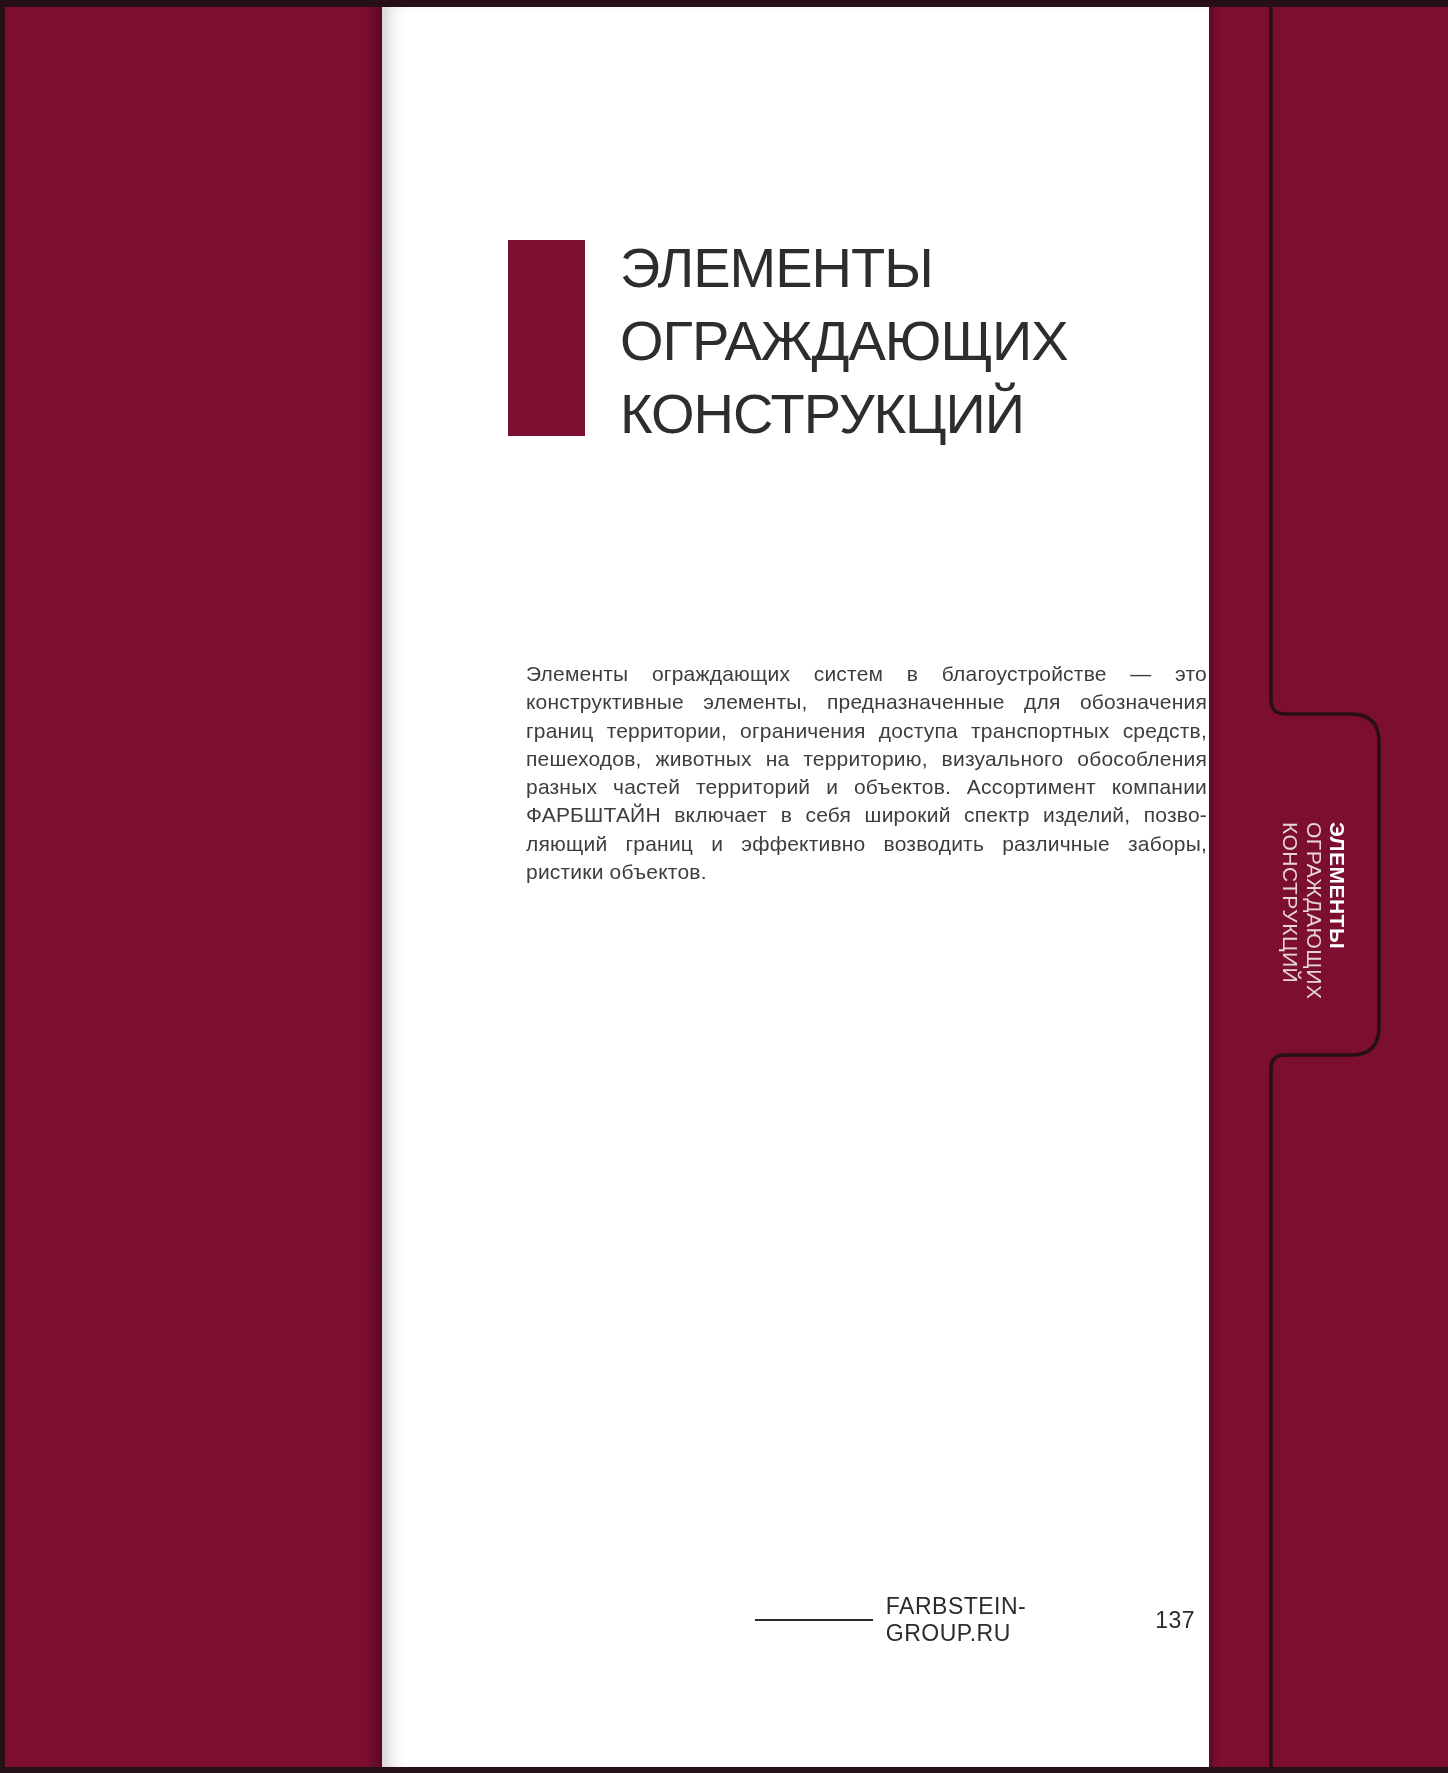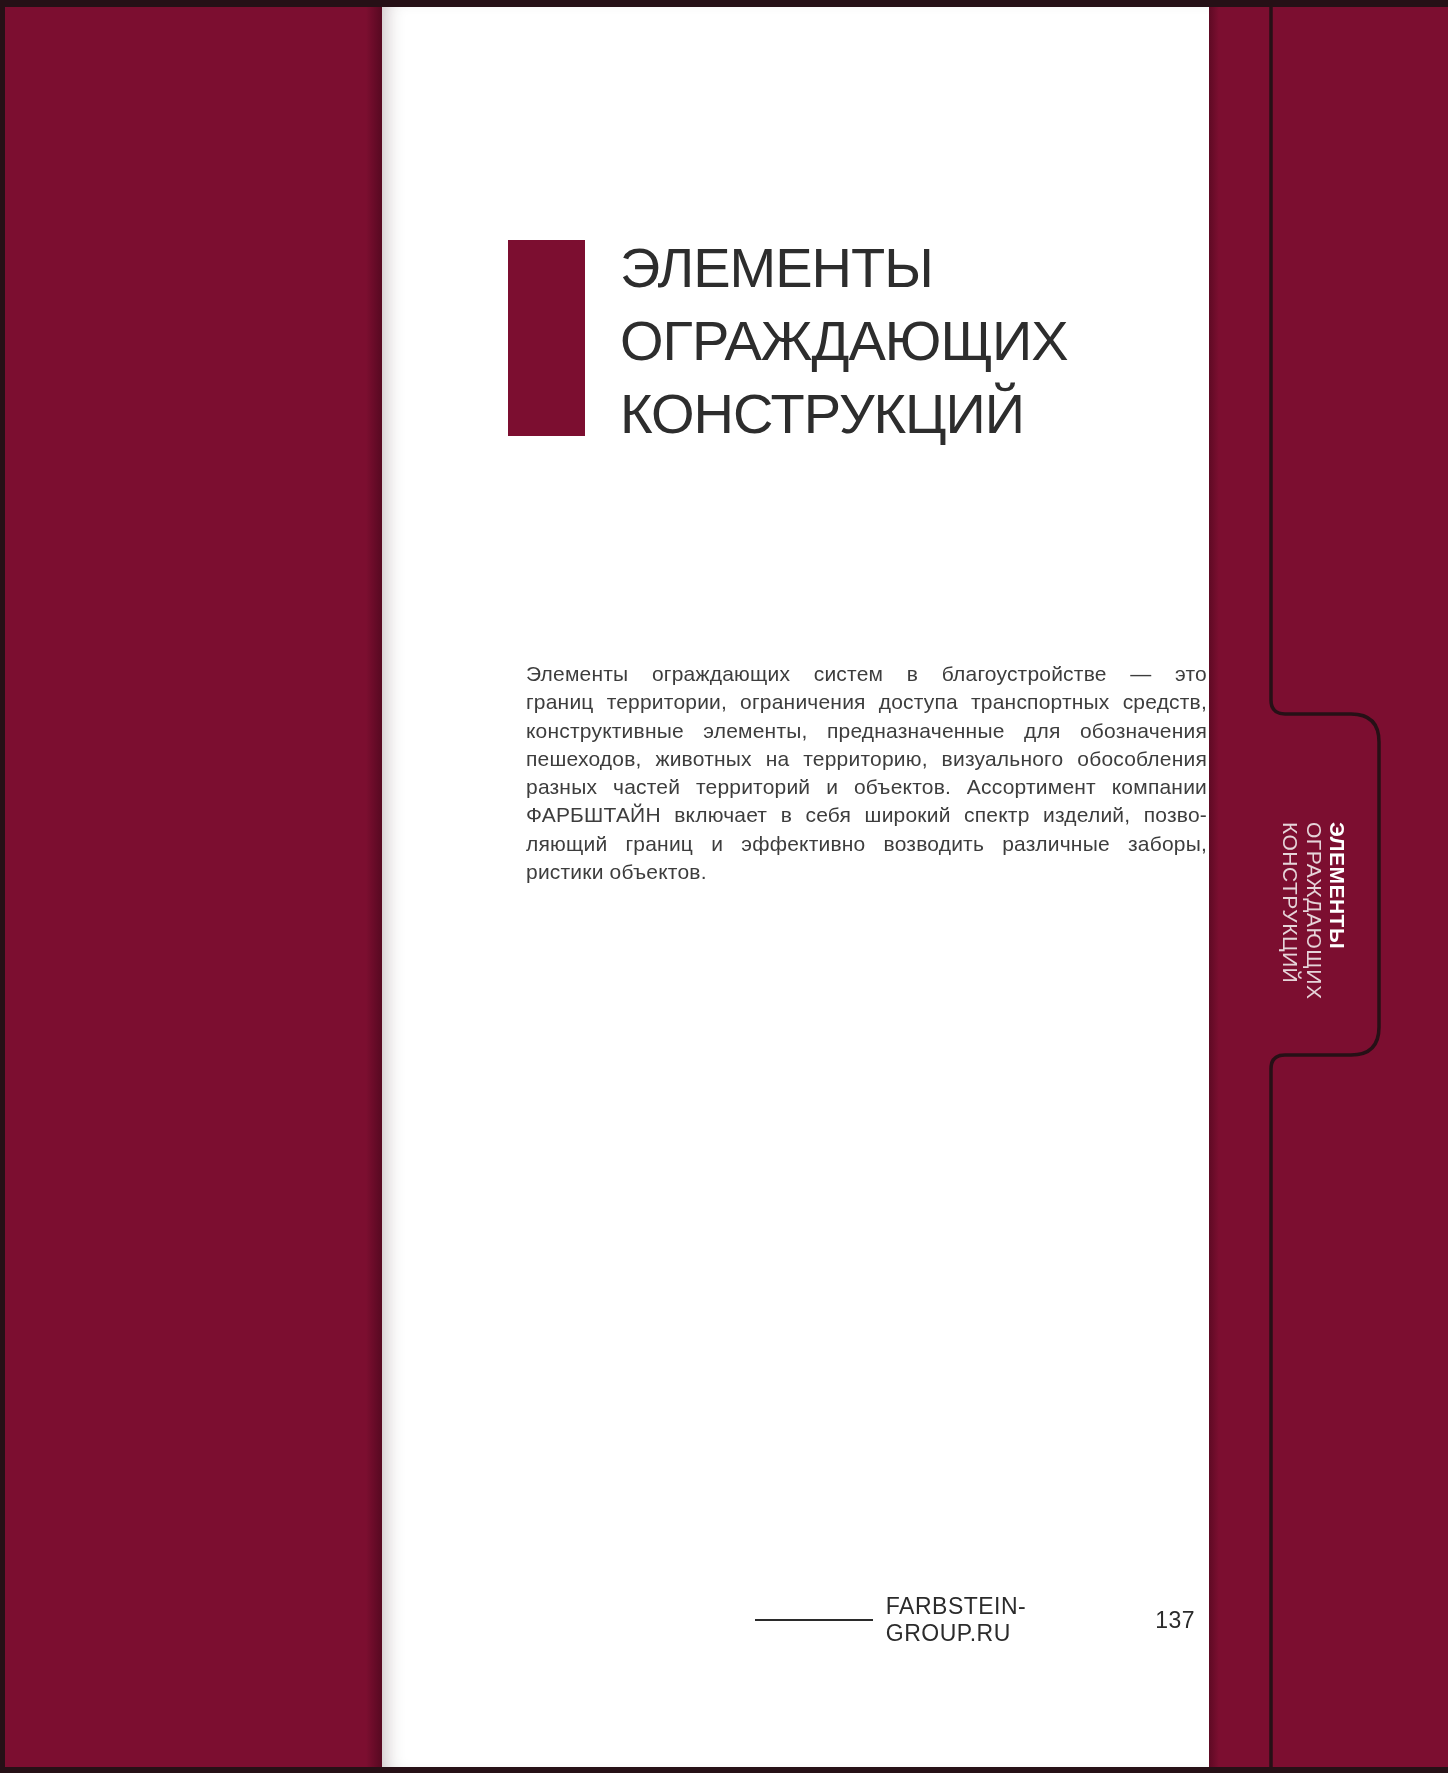--- a/index.html
+++ b/index.html
@@ -88,22 +88,22 @@
   <div class="title-rect"></div>
 
   <h1 class="page-title">
     <span>ЭЛЕМЕНТЫ</span>
     <span>ОГРАЖДАЮЩИХ</span>
     <span>КОНСТРУКЦИЙ</span>
   </h1>
 
   <div class="intro">
     <div class="line">Элементы ограждающих систем в благоустройстве — это</div>
+    <div class="line">конструктивные элементы, предназначенные для обозначения</div>
     <div class="line">границ территории, ограничения доступа транспортных средств,</div>
-    <div class="line">конструктивные элементы, предназначенные для обозначения</div>
     <div class="line">пешеходов, животных на территорию, визуального обособления</div>
     <div class="line">разных частей территорий и объектов. Ассортимент компании</div>
     <div class="line">ФАРБШТАЙН включает в себя широкий спектр изделий, позво-</div>
     <div class="line">ляющий границ и эффективно возводить различные заборы,</div>
     <div class="line last">ристики объектов.</div>
   </div>
 
   <svg class="tab-svg" width="1448" height="1773" viewBox="0 0 1448 1773">
     <path d="M 1271 7
              L 1271 700

